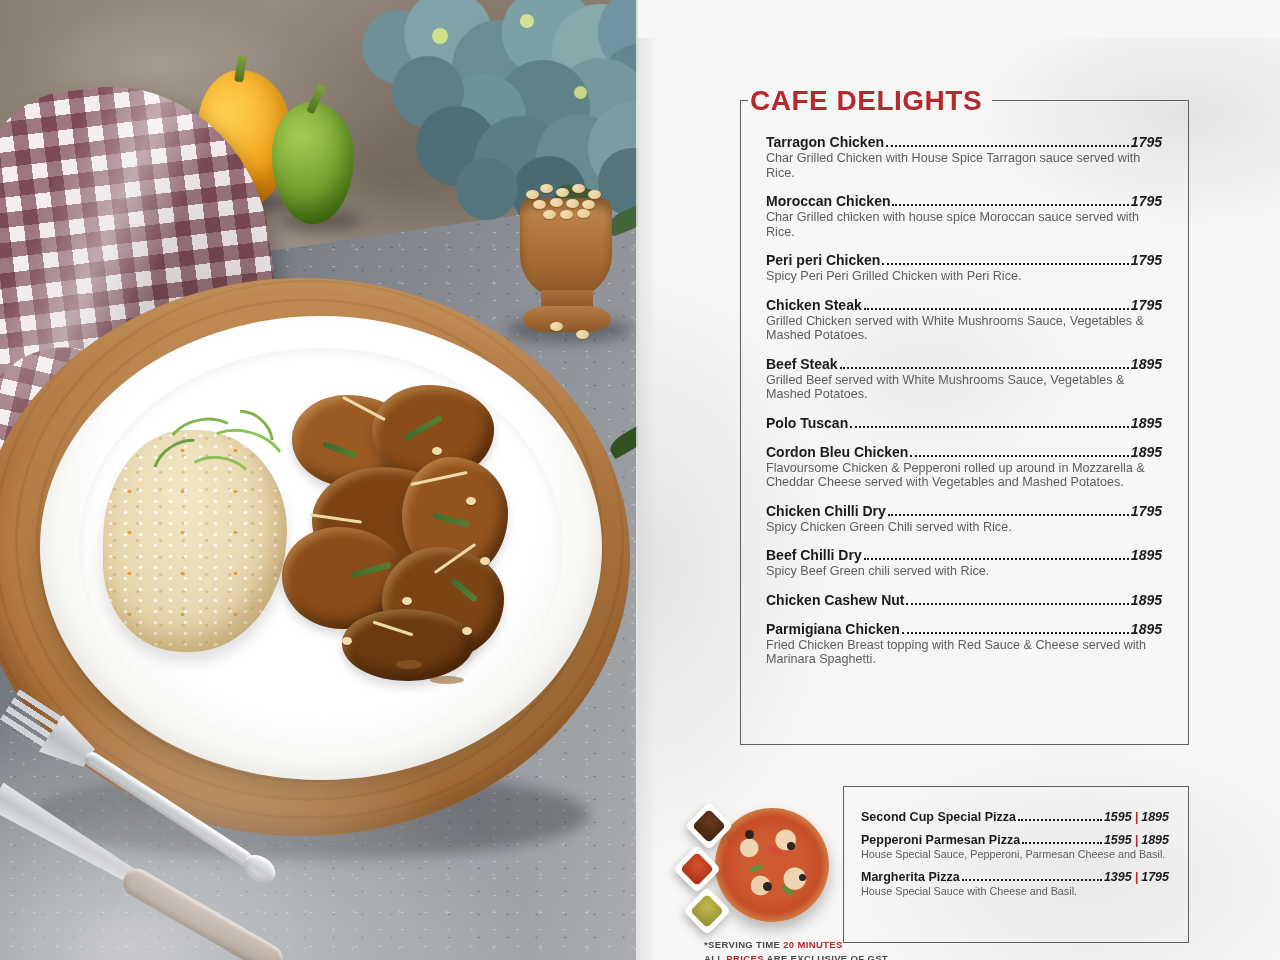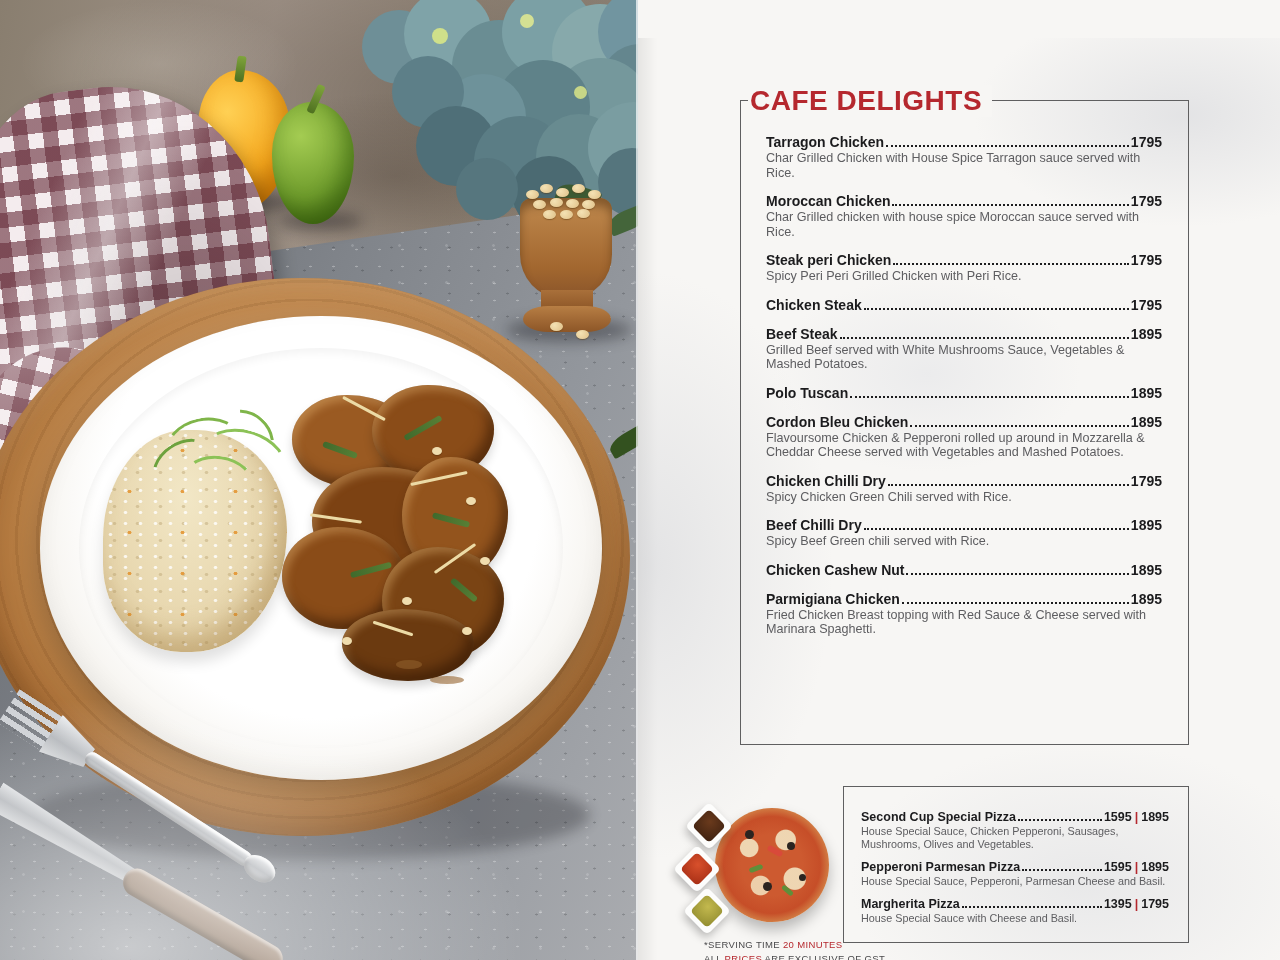--- a/index.html
+++ b/index.html
@@ -111,32 +111,32 @@
   .box{position:absolute;border:1.5px solid #5f5f60;background:transparent;}
   #cafe-box{left:102px;top:62px;width:447px;height:643px;}
   .sec-title{position:absolute;color:#b5282e;font-weight:bold;background:#f7f6f4;
     letter-spacing:.5px;line-height:1;}
   #cafe-title{left:110px;top:47px;font-size:28px;padding:2px 10px 2px 2px;}
   #cafe-items{position:absolute;left:128px;top:96px;width:396px;}
   .mi{margin-bottom:13px;}
   .mi-row{display:flex;align-items:baseline;}
   .mi-name{font-weight:bold;font-size:14px;color:#1b1b1d;white-space:nowrap;}
   .mi-dots{flex:1;border-bottom:2.5px dotted #1d1d1f;margin:0 2px 3px 2px;}
-  .mi-price{font-weight:bold;font-size:14px;color:#1b1b1d;white-space:nowrap;}
+  .mi-price{font-weight:bold;font-size:14px;color:#1b1b1d;white-space:nowrap;font-style:italic;}
   .mi-desc{font-size:12.6px;color:#5d5d60;line-height:14.5px;margin-top:1px;}
   #pizza-box{left:205px;top:748px;width:344px;height:155px;}
   #pizza-title{left:214px;top:734px;font-size:23px;padding:2px 6px 2px 4px;}
   #pizza-title .sub{color:#1b1b1d;font-size:15px;letter-spacing:.2px;}
   #pizza-items{position:absolute;left:223px;top:772px;width:308px;}
   .pz .mi-name,.pz .mi-price{font-size:12.5px;}
   .pz .mi-dots{border-bottom-width:2.2px;margin-bottom:2px;}
   .pz .mi-desc{font-size:10.8px;line-height:13px;}
   .pz{margin-bottom:9px;}
   .bar{color:#b5282e;font-weight:bold;margin:0 3px;}
-  .fnote{position:absolute;font-size:9.5px;font-weight:normal;letter-spacing:.35px;color:#4a4a4c;}
+  .fnote{position:absolute;font-size:9.5px;font-weight:bold;letter-spacing:.35px;color:#4a4a4c;}
   .fnote .red{color:#b5282e;}
   
   .pizza-img{position:absolute;left:77px;top:770px;width:114px;height:114px;border-radius:50%;
     background:
       radial-gradient(circle at 30% 35%,rgba(242,227,192,.9) 0 8%,transparent 9%),
       radial-gradient(circle at 62% 28%,rgba(242,227,192,.9) 0 9%,transparent 10%),
       radial-gradient(circle at 70% 62%,rgba(242,227,192,.9) 0 10%,transparent 11%),
       radial-gradient(circle at 40% 68%,rgba(242,227,192,.85) 0 9%,transparent 10%),
       radial-gradient(circle,#cd5a30 0 38%,#c64e28 60%,#d99a55 78%,#c9823e 86%,#b96f30 100%);
     box-shadow:0 8px 14px rgba(0,0,0,.25);}
@@ -287,32 +287,33 @@
       <div class="mi">
         <div class="mi-row">
             <span class="mi-name">Moroccan Chicken</span>
             <span class="mi-dots"></span>
             <span class="mi-price">1795</span>
           </div>
         <div class="mi-desc">Char Grilled chicken with house spice Moroccan sauce served with Rice.</div>
       </div>
       <div class="mi">
         <div class="mi-row">
-            <span class="mi-name">Steak peri Chicken</span>
+            <span class="mi-name">Peri peri Chicken</span>
             <span class="mi-dots"></span>
             <span class="mi-price">1795</span>
           </div>
         <div class="mi-desc">Spicy Peri Peri Grilled Chicken with Peri Rice.</div>
       </div>
       <div class="mi">
         <div class="mi-row">
             <span class="mi-name">Chicken Steak</span>
             <span class="mi-dots"></span>
             <span class="mi-price">1795</span>
           </div>
+        <div class="mi-desc">Grilled Chicken served with White Mushrooms Sauce, Vegetables &amp; Mashed Potatoes.</div>
       </div>
       <div class="mi">
         <div class="mi-row">
             <span class="mi-name">Beef Steak</span>
             <span class="mi-dots"></span>
             <span class="mi-price">1895</span>
           </div>
         <div class="mi-desc">Grilled Beef served with White Mushrooms Sauce, Vegetables &amp; Mashed Potatoes.</div>
       </div>
       <div class="mi">
@@ -386,21 +387,20 @@
 
     <div class="box" id="pizza-box"></div>
 
     <div id="pizza-items">
       <div class="mi pz">
         <div class="mi-row">
             <span class="mi-name">Second Cup Special Pizza</span>
             <span class="mi-dots"></span>
             <span class="mi-price"><span>1595</span><span class="bar">|</span><span>1895</span></span>
           </div>
-        <div class="mi-desc">House Special Sauce, Chicken Pepperoni, Sausages, Mushrooms, Olives and Vegetables.</div>
       </div>
       <div class="mi pz">
         <div class="mi-row">
             <span class="mi-name">Pepperoni Parmesan Pizza</span>
             <span class="mi-dots"></span>
             <span class="mi-price"><span>1595</span><span class="bar">|</span><span>1895</span></span>
           </div>
         <div class="mi-desc">House Special Sauce, Pepperoni, Parmesan Cheese and Basil.</div>
       </div>
       <div class="mi pz">

